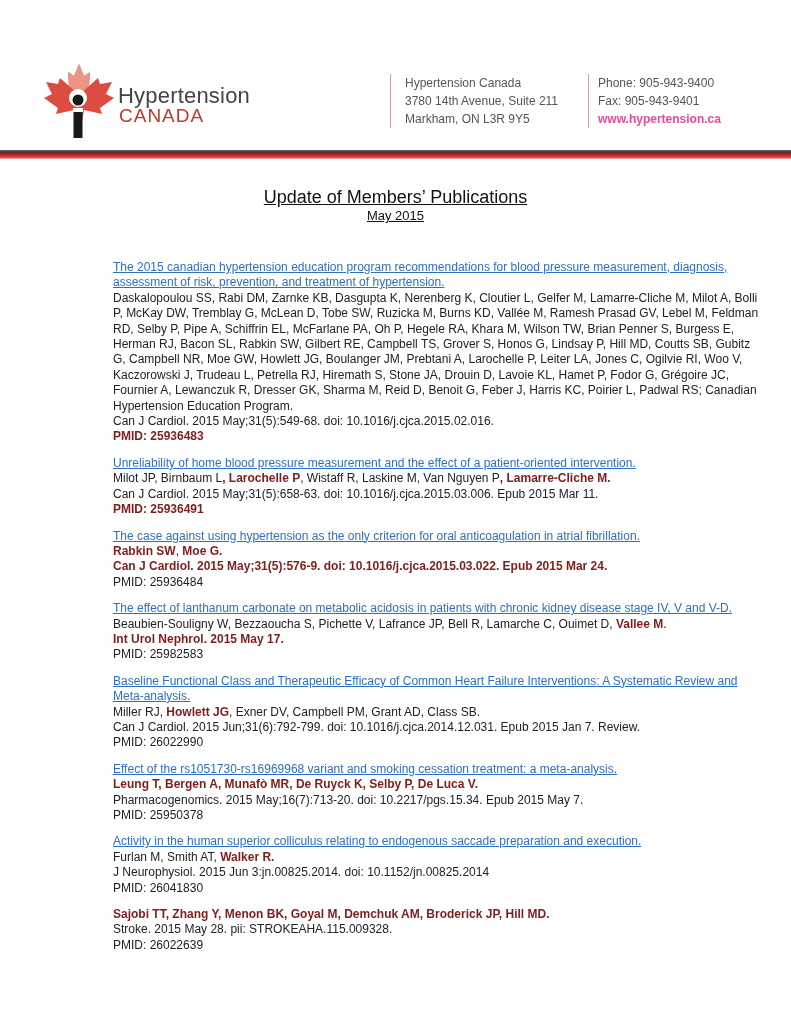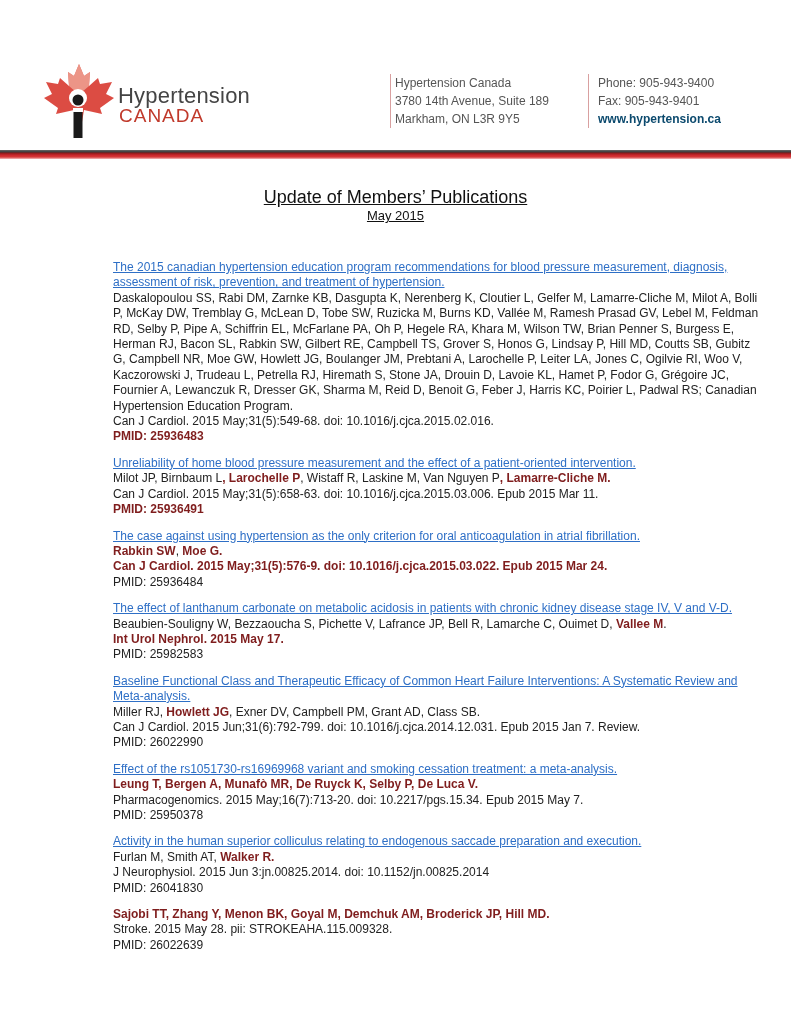--- a/index.html
+++ b/index.html
@@ -2,24 +2,24 @@
 <html><head>
 <meta charset="utf-8">
 <style>
   html, body { margin: 0; padding: 0; background: #ffffff; }
   body { width: 791px; height: 1024px; position: relative; overflow: hidden; font-family: "Liberation Sans", sans-serif; color: #1a1a1a; }
   .header { position: absolute; left: 0; top: 0; width: 791px; height: 160px; }
   .logo { position: absolute; left: 40px; top: 62px; width: 78px; height: 78px; }
   .brand { position: absolute; left: 118px; top: 84px; }
   .brand-name { font-size: 22px; color: #444; letter-spacing: 0.2px; line-height: 24px; }
   .brand-sub { font-size: 19px; color: #c0392b; letter-spacing: 1px; line-height: 16px; margin-left: 1px; }
-  .addr-block { position: absolute; left: 390px; top: 74px; border-left: 1.5px solid #d9a0a0; padding-left: 4px; height: 54px; }
+  .addr-block { position: absolute; left: 390px; top: 74px; border-left: 1.5px solid #d9a0a0; padding-left: 14px; height: 54px; }
   .contact-block { position: absolute; left: 588px; top: 74px; border-left: 1.5px solid #d9a0a0; padding-left: 9px; height: 54px; }
   .hline { font-size: 12px; line-height: 18px; color: #555; white-space: nowrap; }
-  .hline.bold { font-weight: bold; color: #0c4a6e; }
+  .hline.bold { font-weight: bold; color: #ec4899; }
   .divider { position: absolute; left: 0; top: 150px; width: 791px; height: 9px; background: linear-gradient(#6a6a6a 0px, #3a3a3a 2px, #8b1a1a 3px, #c8252a 5px, #d63a3a 7px, #f2bcbc 9px); }
   .title-block { position: absolute; left: 0; top: 186px; width: 791px; text-align: center; }
   .doc-title { font-size: 18px; text-decoration: underline; color: #111; line-height: 22px; }
   .doc-subtitle { font-size: 13px; text-decoration: underline; color: #111; line-height: 16px; }
   .pubs { position: absolute; left: 73px; top: 260px; width: 650px; font-size: 12px; line-height: 15.4px; margin-left: 40px; }
   .pub { margin-bottom: 11px; }
   .pub-title { color: #2e6fc6; text-decoration: underline; display: block; }
   .pub-line { display: block; color: #222; }
   .b { font-weight: bold; color: #7f1d1d; }
 </style>
@@ -34,21 +34,21 @@
     <circle cx="38" cy="38" r="5.5" fill="#1a1a1a"></circle>
     <rect x="33" y="46" width="10" height="4" fill="#ffffff"></rect>
     <rect x="33.5" y="50" width="9" height="26" fill="#1a1a1a"></rect>
   </svg>
   <div class="brand">
     <div class="brand-name">Hypertension</div>
     <div class="brand-sub">CANADA</div>
   </div>
   <div class="addr-block">
     <div class="hline">Hypertension Canada</div>
-    <div class="hline">3780 14th Avenue, Suite 189</div>
+    <div class="hline">3780 14th Avenue, Suite 211</div>
     <div class="hline">Markham, ON L3R 9Y5</div>
   </div>
   <div class="contact-block">
     <div class="hline">Phone:  905-943-9400</div>
     <div class="hline">Fax: 905-943-9401</div>
     <div class="hline bold">www.hypertension.ca</div>
   </div>
   <div class="divider"></div>
 </div>
 

